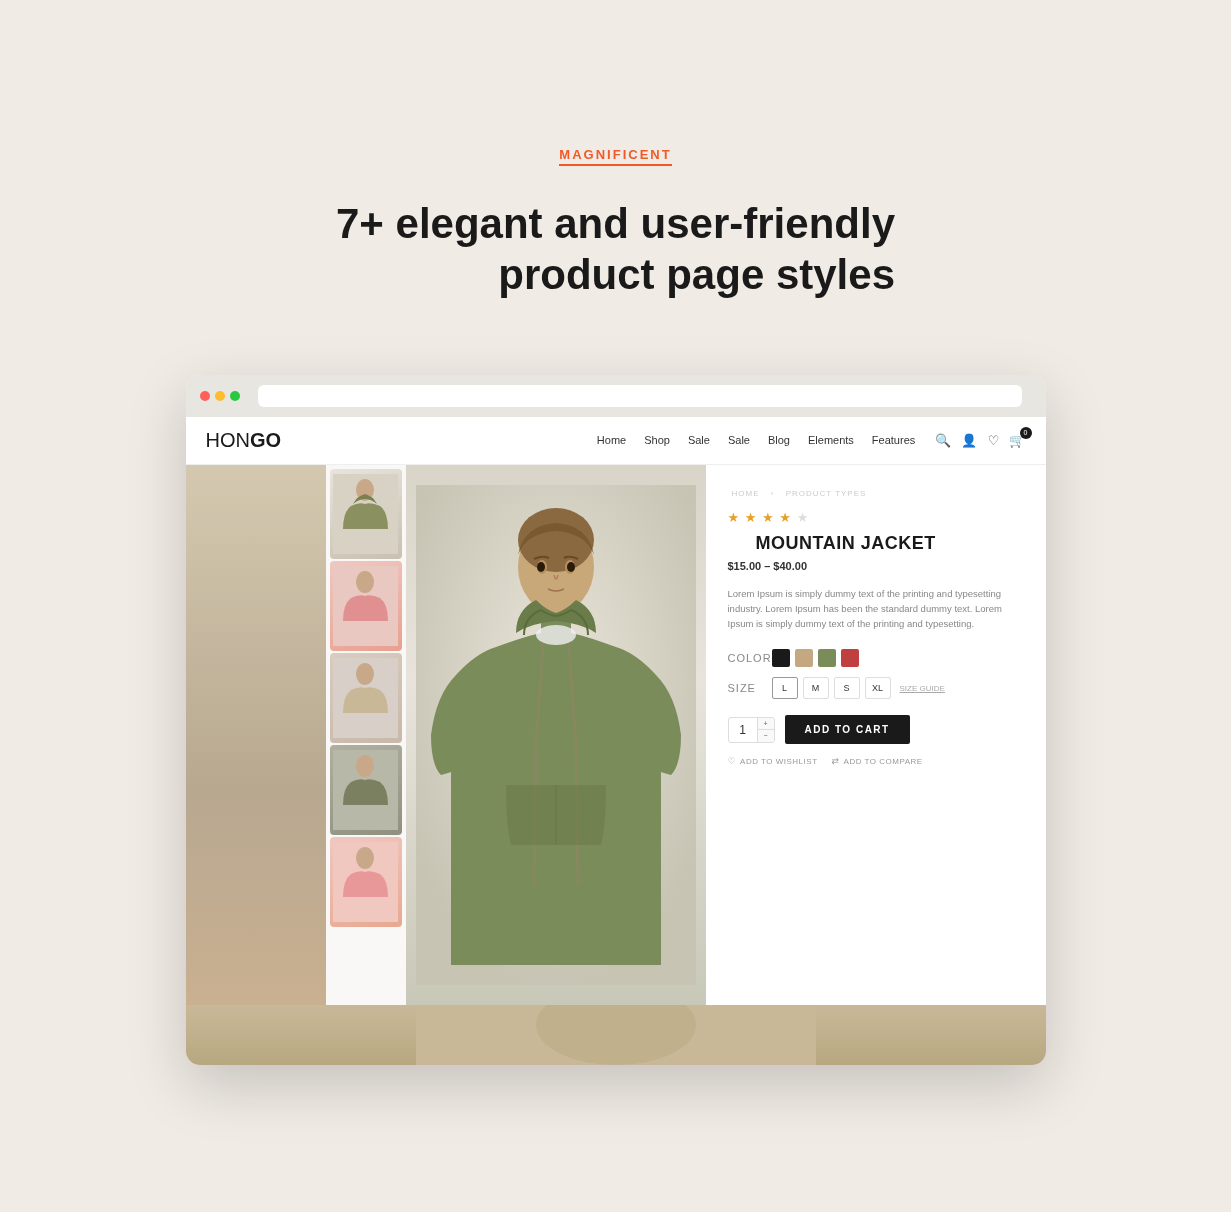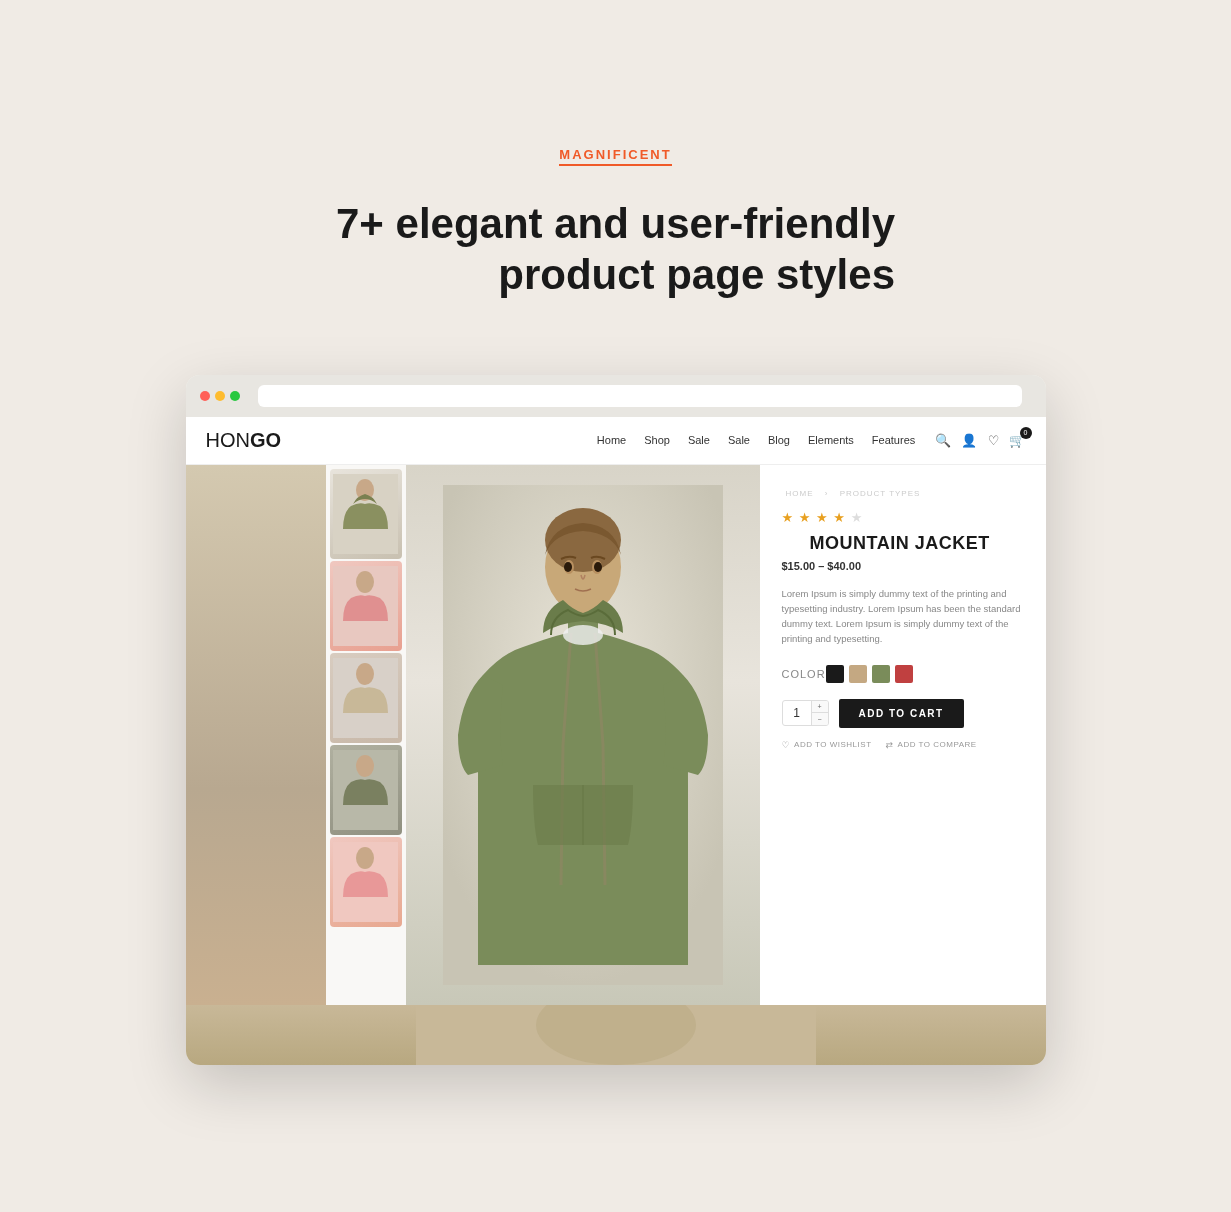--- a/index.html
+++ b/index.html
@@ -198,21 +198,21 @@
       background: linear-gradient(180deg, #d8d4c8 0%, #e8e4dc 40%, #c8c8b8 100%);
       position: relative;
       display: flex;
       align-items: center;
       justify-content: center;
       overflow: hidden;
     }
 
     
     .product-details {
-      width: 286px;
+      width: 340px;
       background: #fff;
       padding: 24px 22px;
       flex-shrink: 0;
       overflow-y: auto;
     }
 
     .breadcrumb {
       font-size: 8px;
       color: #aaa;
       letter-spacing: 1px;
@@ -587,20 +587,30 @@
         <div class="option-row">
           <span class="option-label">COLOR</span>
           <div class="color-swatches">
             <div class="color-swatch swatch-black"></div>
             <div class="color-swatch swatch-tan"></div>
             <div class="color-swatch swatch-olive"></div>
             <div class="color-swatch swatch-red"></div>
           </div>
         </div>
 
+        <div class="option-row">
+          <span class="option-label">SIZE</span>
+          <div class="size-options">
+            <button class="size-btn active">L</button>
+            <button class="size-btn">M</button>
+            <button class="size-btn">S</button>
+            <button class="size-btn">XL</button>
+            <span class="size-guide">SIZE GUIDE</span>
+          </div>
+        </div>
 
         <div class="add-to-cart-row">
           <div class="quantity-control">
             <input class="qty-value" type="text" value="1" style="">
             <div class="qty-buttons">
               <button class="qty-btn">+</button>
               <button class="qty-btn">−</button>
             </div>
           </div>
           <button class="add-to-cart-btn">ADD TO CART</button>

